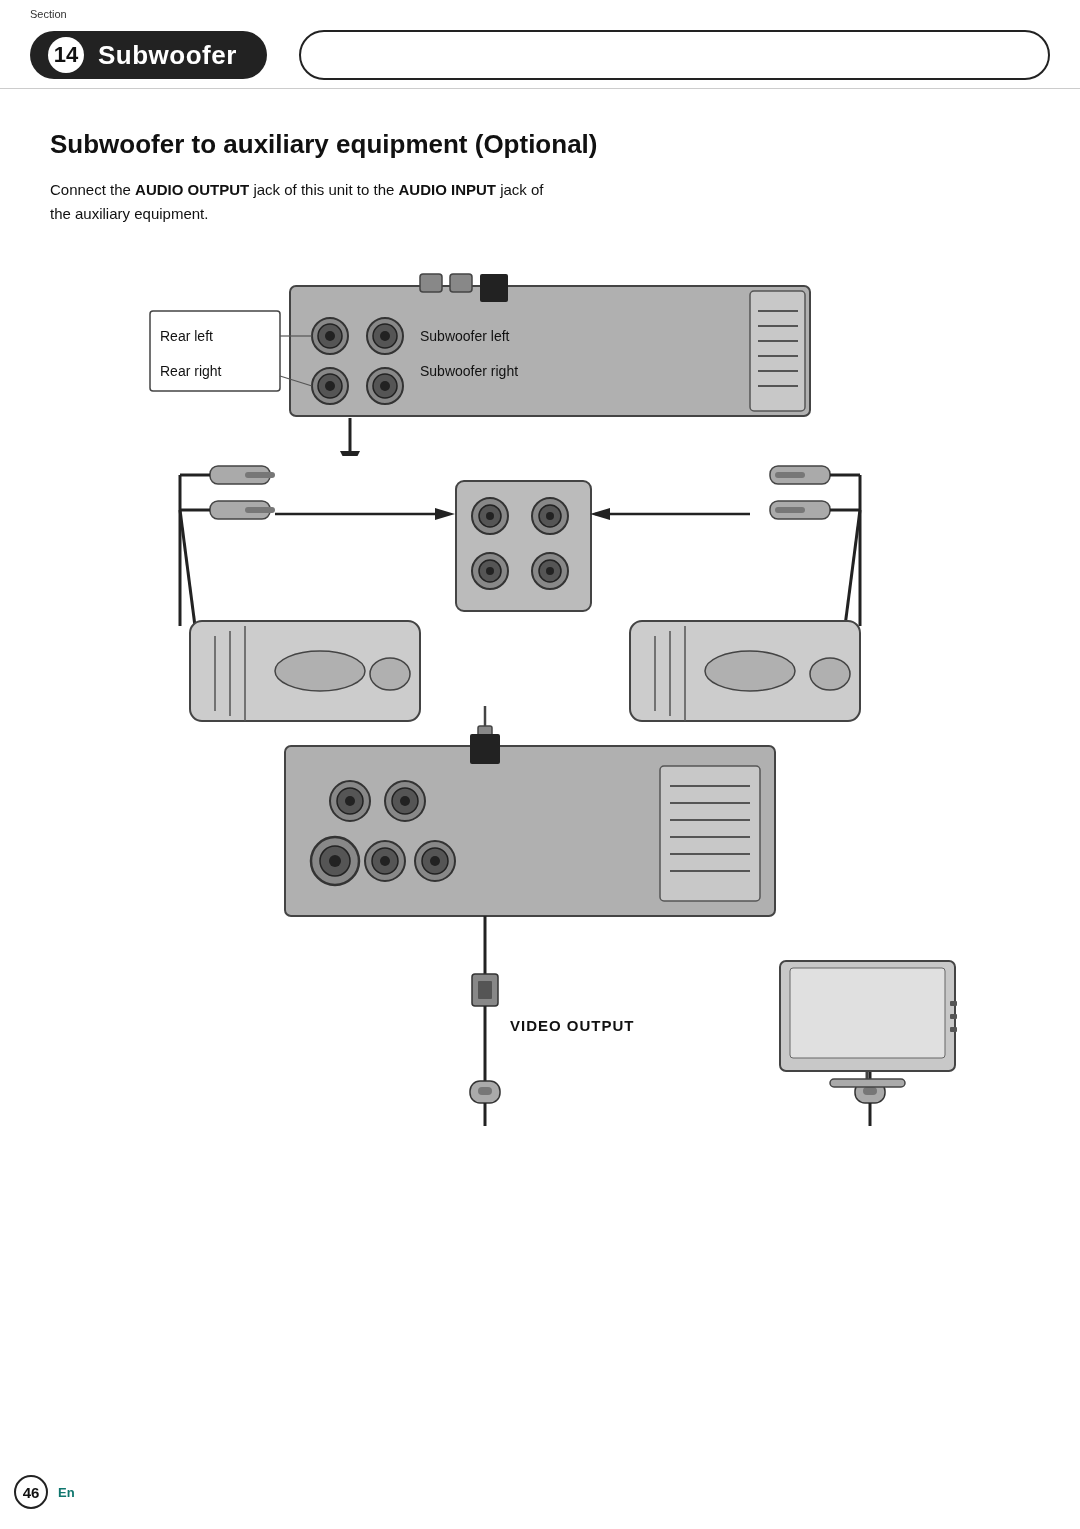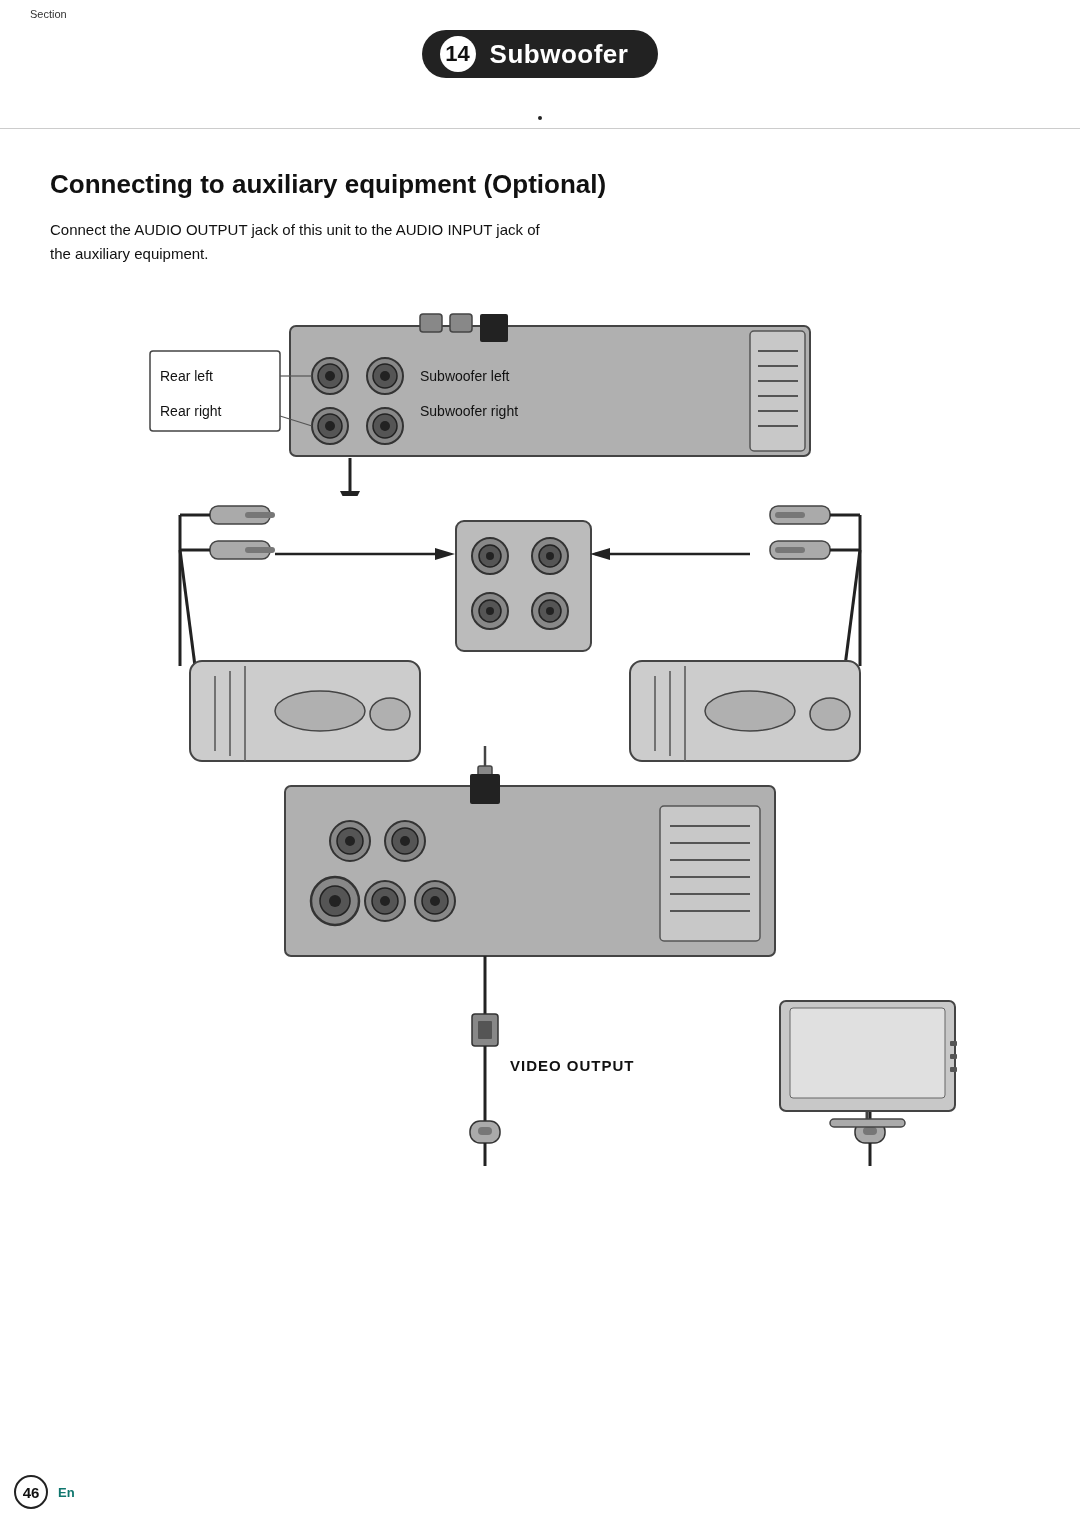--- a/index.html
+++ b/index.html
@@ -12,22 +12,21 @@
       color: #111;
       position: relative;
     }
 
     
     .header {
       display: flex;
       align-items: center;
       padding: 8px 30px;
       border-bottom: 1px solid #ccc;
-      gap: 20px;
-      flex-direction: column;
+      gap: 32px;
     }
     .section-label {
       font-size: 11px;
       color: #333;
       position: absolute;
       top: 8px;
       left: 30px;
     }
     .header-left {
       display: flex;
@@ -73,21 +72,21 @@
       font-weight: bold;
       margin-bottom: 18px;
     }
     .intro-text {
       font-size: 15px;
       line-height: 1.6;
       margin-bottom: 30px;
       max-width: 500px;
     }
     .intro-text b {
-      font-weight: normal;
+      font-weight: bold;
       text-align: right;
     }
 
     
     .svg-section {
       width: 100%;
       display: flex;
       justify-content: flex-end;
     }
 
@@ -125,21 +124,21 @@
   <div class="header">
     <div class="header-left">
       <div class="section-number">14</div>
       <div class="header-title">Subwoofer</div>
     </div>
     <div class="header-right"></div>
   </div>
 </div>
 
 <div class="content">
-  <div class="page-heading">Connecting to auxiliary equipment (Optional)</div>
+  <div class="page-heading">Subwoofer to auxiliary equipment (Optional)</div>
   <div class="intro-text">
     Connect the <b>AUDIO OUTPUT</b> jack of this
     unit to the <b>AUDIO INPUT</b> jack of the auxiliary equipment.
   </div>
 
   <div class="svg-section">
     <svg width="900" height="200" viewBox="0 0 900 200">
 
       <rect x="160" y="30" width="520" height="130" rx="6" ry="6" fill="#b0b0b0" stroke="#444" stroke-width="2"></rect>
 

